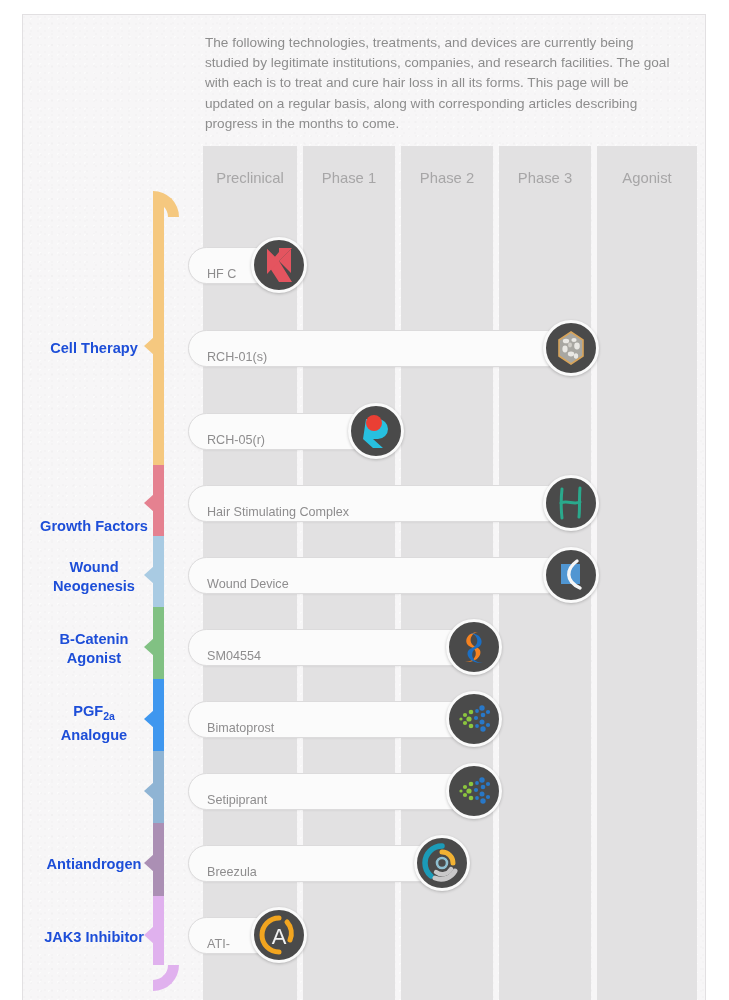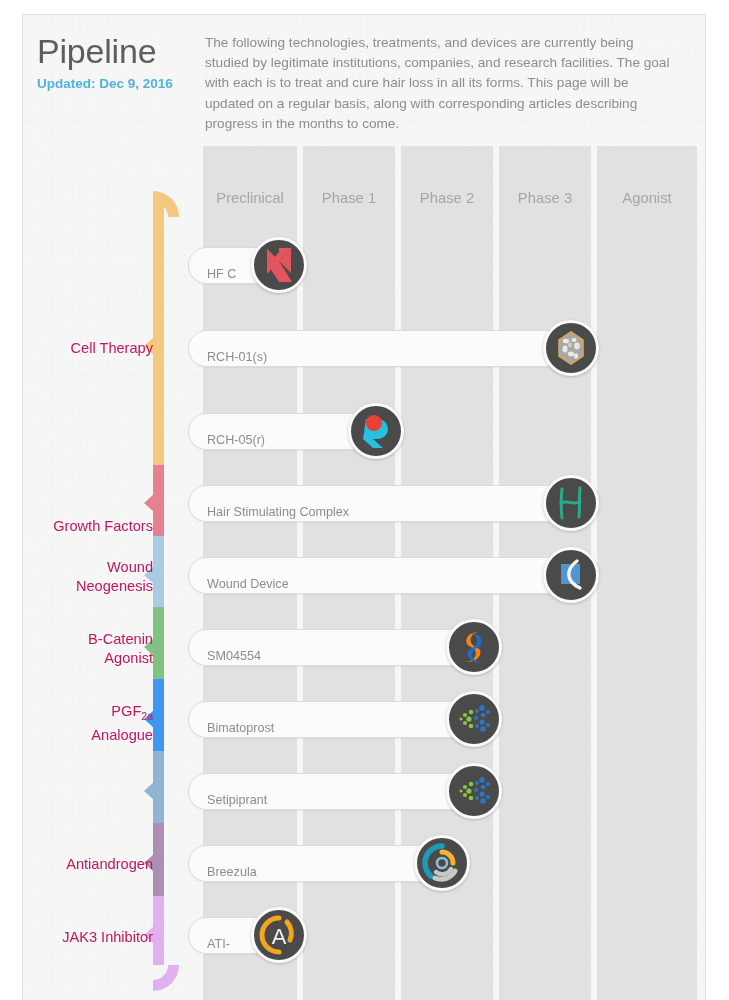--- a/index.html
+++ b/index.html
@@ -80,21 +80,20 @@
   .col.c1 { left: 100px; }
   .col.c2 { left: 198px; }
   .col.c3 { left: 296px; }
   .col.c4 { left: 394px; width: 100px; }
   .col-label {
     position: absolute;
     top: 24px; left: 0; right: 0;
     text-align: center;
     font-size: 14.8px;
     color: #a7a6a7;
-    margin-top: 20px;
   }
 
   
   .rail {
     position: absolute;
     left: 130px; top: 176px;
     width: 50px; height: 800px;
   }
   .seg {
     position: absolute;
@@ -122,24 +121,25 @@
     position: absolute;
     left: -9px;
     width: 0; height: 0;
     border-top: 9px solid transparent;
     border-bottom: 9px solid transparent;
     border-right: 10px solid;
   }
   .cat-label {
     position: absolute;
     right: 0; width: 118px;
-    text-align: right;
+    text-align: center;
     font-size: 14.6px;
     line-height: 19px;
-    color: #be185d;
+    color: #1d4ed8;
+    font-weight: bold;
   }
   .cat-label sub { font-size: 10.5px; }
 
   
   .row { position: absolute; left: 0; }
   .pill {
     position: absolute;
     left: 165px;
     height: 37px;
     background: #fbfbfb;
@@ -165,24 +165,20 @@
     overflow: hidden;
   }
   .logo svg { display: block; }
 </style>
 </head>
 <body>
 
 <div id="page">
   <div class="card">
 
-    <div class="hdr-left">
-      <div class="title">Pipeline</div>
-      <div class="updated">Updated: Dec 9, 2016</div>
-    </div>
     <div class="hdr-desc">The following technologies, treatments, and devices are currently being studied by legitimate institutions, companies, and research facilities. The goal with each is to treat and cure hair loss in all its forms. This page will be updated on a regular basis, along with corresponding articles describing progress in the months to come.</div>
 
     <div class="cols">
       <div class="col c0">
         <div class="col-label">Preclinical</div>
       </div>
       <div class="col c1">
         <div class="col-label">Phase 1</div>
       </div>
       <div class="col c2">

